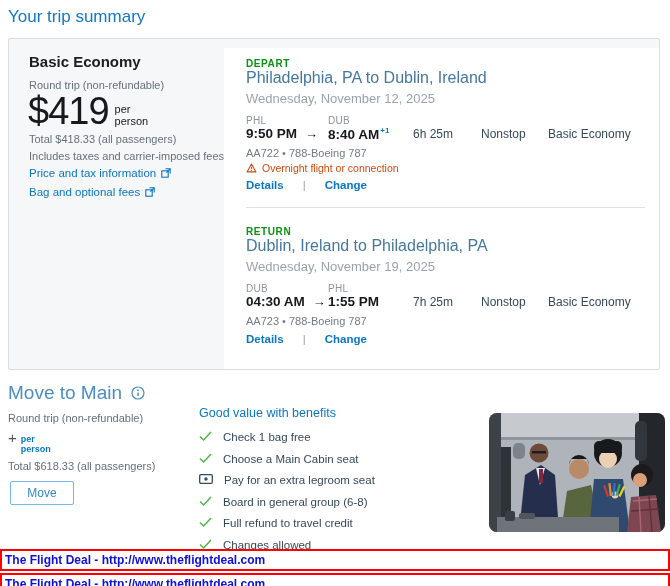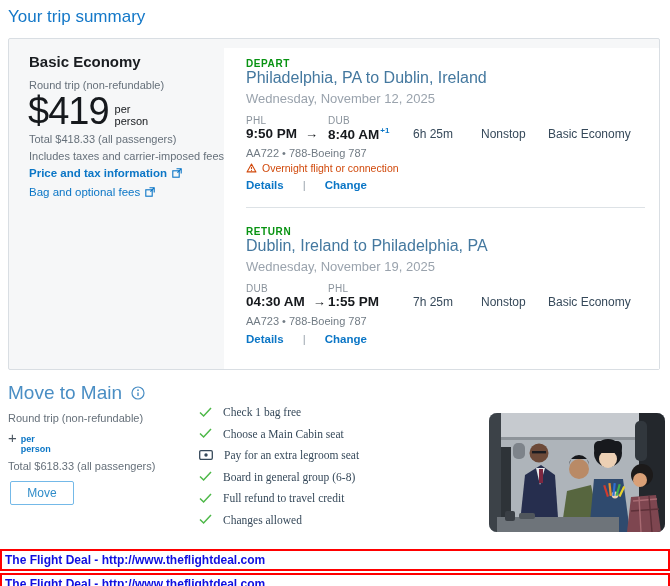--- a/index.html
+++ b/index.html
@@ -29,21 +29,21 @@
 
   
   .fare-name   { left: 20px; top: 14px; font-size: 15px; font-weight: bold; color: #1a1d21; }
   .trip-type   { left: 20px; top: 40px; font-size: 11px; color: #66707a; }
   .price-row   { left: 19px; top: 52px; display: flex; align-items: flex-start; }
   .price-big   { font-size: 38px; font-weight: 300; letter-spacing: -1px; color: #16191d; line-height: 40px; }
   .per-stack   { margin-left: 6px; padding-top: 13px; font-size: 11px; line-height: 11.5px; color: #16191d; }
   .total-line  { left: 20px; top: 94px; font-size: 11px; color: #66707a; }
   .includes    { left: 20px; top: 111px; font-size: 11px; color: #66707a; }
   .side-link   { display: flex; align-items: center; gap: 5px; font-size: 11.5px; color: #0b76c6; cursor: pointer; }
-  .side-link-1 { left: 20px; top: 128px; font-weight: bold; }
+  .side-link-1 { left: 20px; top: 128px; }
   .side-link-2 { left: 20px; top: 147px; }
 
   
   .flight-block { position: absolute; left: 0; right: 0; }
   .fb-depart { top: 0; height: 158px; }
   .fb-return { top: 168px; height: 154px; }
   .dir-label  { position: absolute; left: 22px; top: 10px; font-size: 10px; font-weight: bold; letter-spacing: .6px; color: #089312; }
   .route      { position: absolute; left: 22px; top: 21px; font-size: 16px; color: #44789f; }
   .flight-date{ position: absolute; left: 22px; top: 43px; font-size: 13px; color: #9aa3ad; }
   .code-row   { position: absolute; left: 22px; top: 67px; font-size: 10px; color: #8a939c; letter-spacing: .3px; }
@@ -76,21 +76,21 @@
   .move-btn {
     left: 10px; top: 481px; width: 64px; height: 24px;
     background: #fff; border: 1px solid #74b9e8; border-radius: 2px;
     color: #2f8cc9; font-size: 12px; font-family: "Liberation Sans", sans-serif;
     cursor: pointer;
   }
 
   
   .benefits { left: 199px; top: 406px; width: 270px; }
   .benefits-title { font-size: 12.5px; color: #0b76c6; margin-bottom: 11px; }
-  .benefit { display: flex; align-items: center; gap: 11px; margin-bottom: 9px; height: 12.5px; font-family: Liberation Serif, serif; }
+  .benefit { display: flex; gap: 11px; margin-bottom: 9px; height: 12.5px; }
   .benefit-label { font-size: 11.5px; color: #36495a; }
 
   
   .photo { left: 489px; top: 413px; width: 176px; height: 119px; border-radius: 8px; overflow: hidden; background: #aeb4ba; }
 
   
   .deal-banner {
     left: 0; width: 670px; height: 22px;
     border: 2px solid #ff0000; background: #fff;
     display: flex; align-items: center;
@@ -218,20 +218,21 @@
   <span class="u-plus">+</span>
   <span class="u-per-stack">
     <span>per</span><br>
     <span>person</span>
   </span>
 </div>
 <div class="abs u-total">Total $618.33 (all passengers)</div>
 <button class="abs move-btn">Move</button>
 
 <div class="abs benefits">
+  <div class="benefits-title">Good value with benefits</div>
   <div class="benefit">
     <span>
         <svg width="13" height="11" viewBox="0 0 13 11">
           <path d="M1 5.5 L4.6 9 L12 1" fill="none" stroke="#4db848" stroke-width="1.5"></path>
         </svg>
       </span>
     <span class="benefit-label">Check 1 bag free</span>
   </div>
   <div class="benefit">
     <span>

